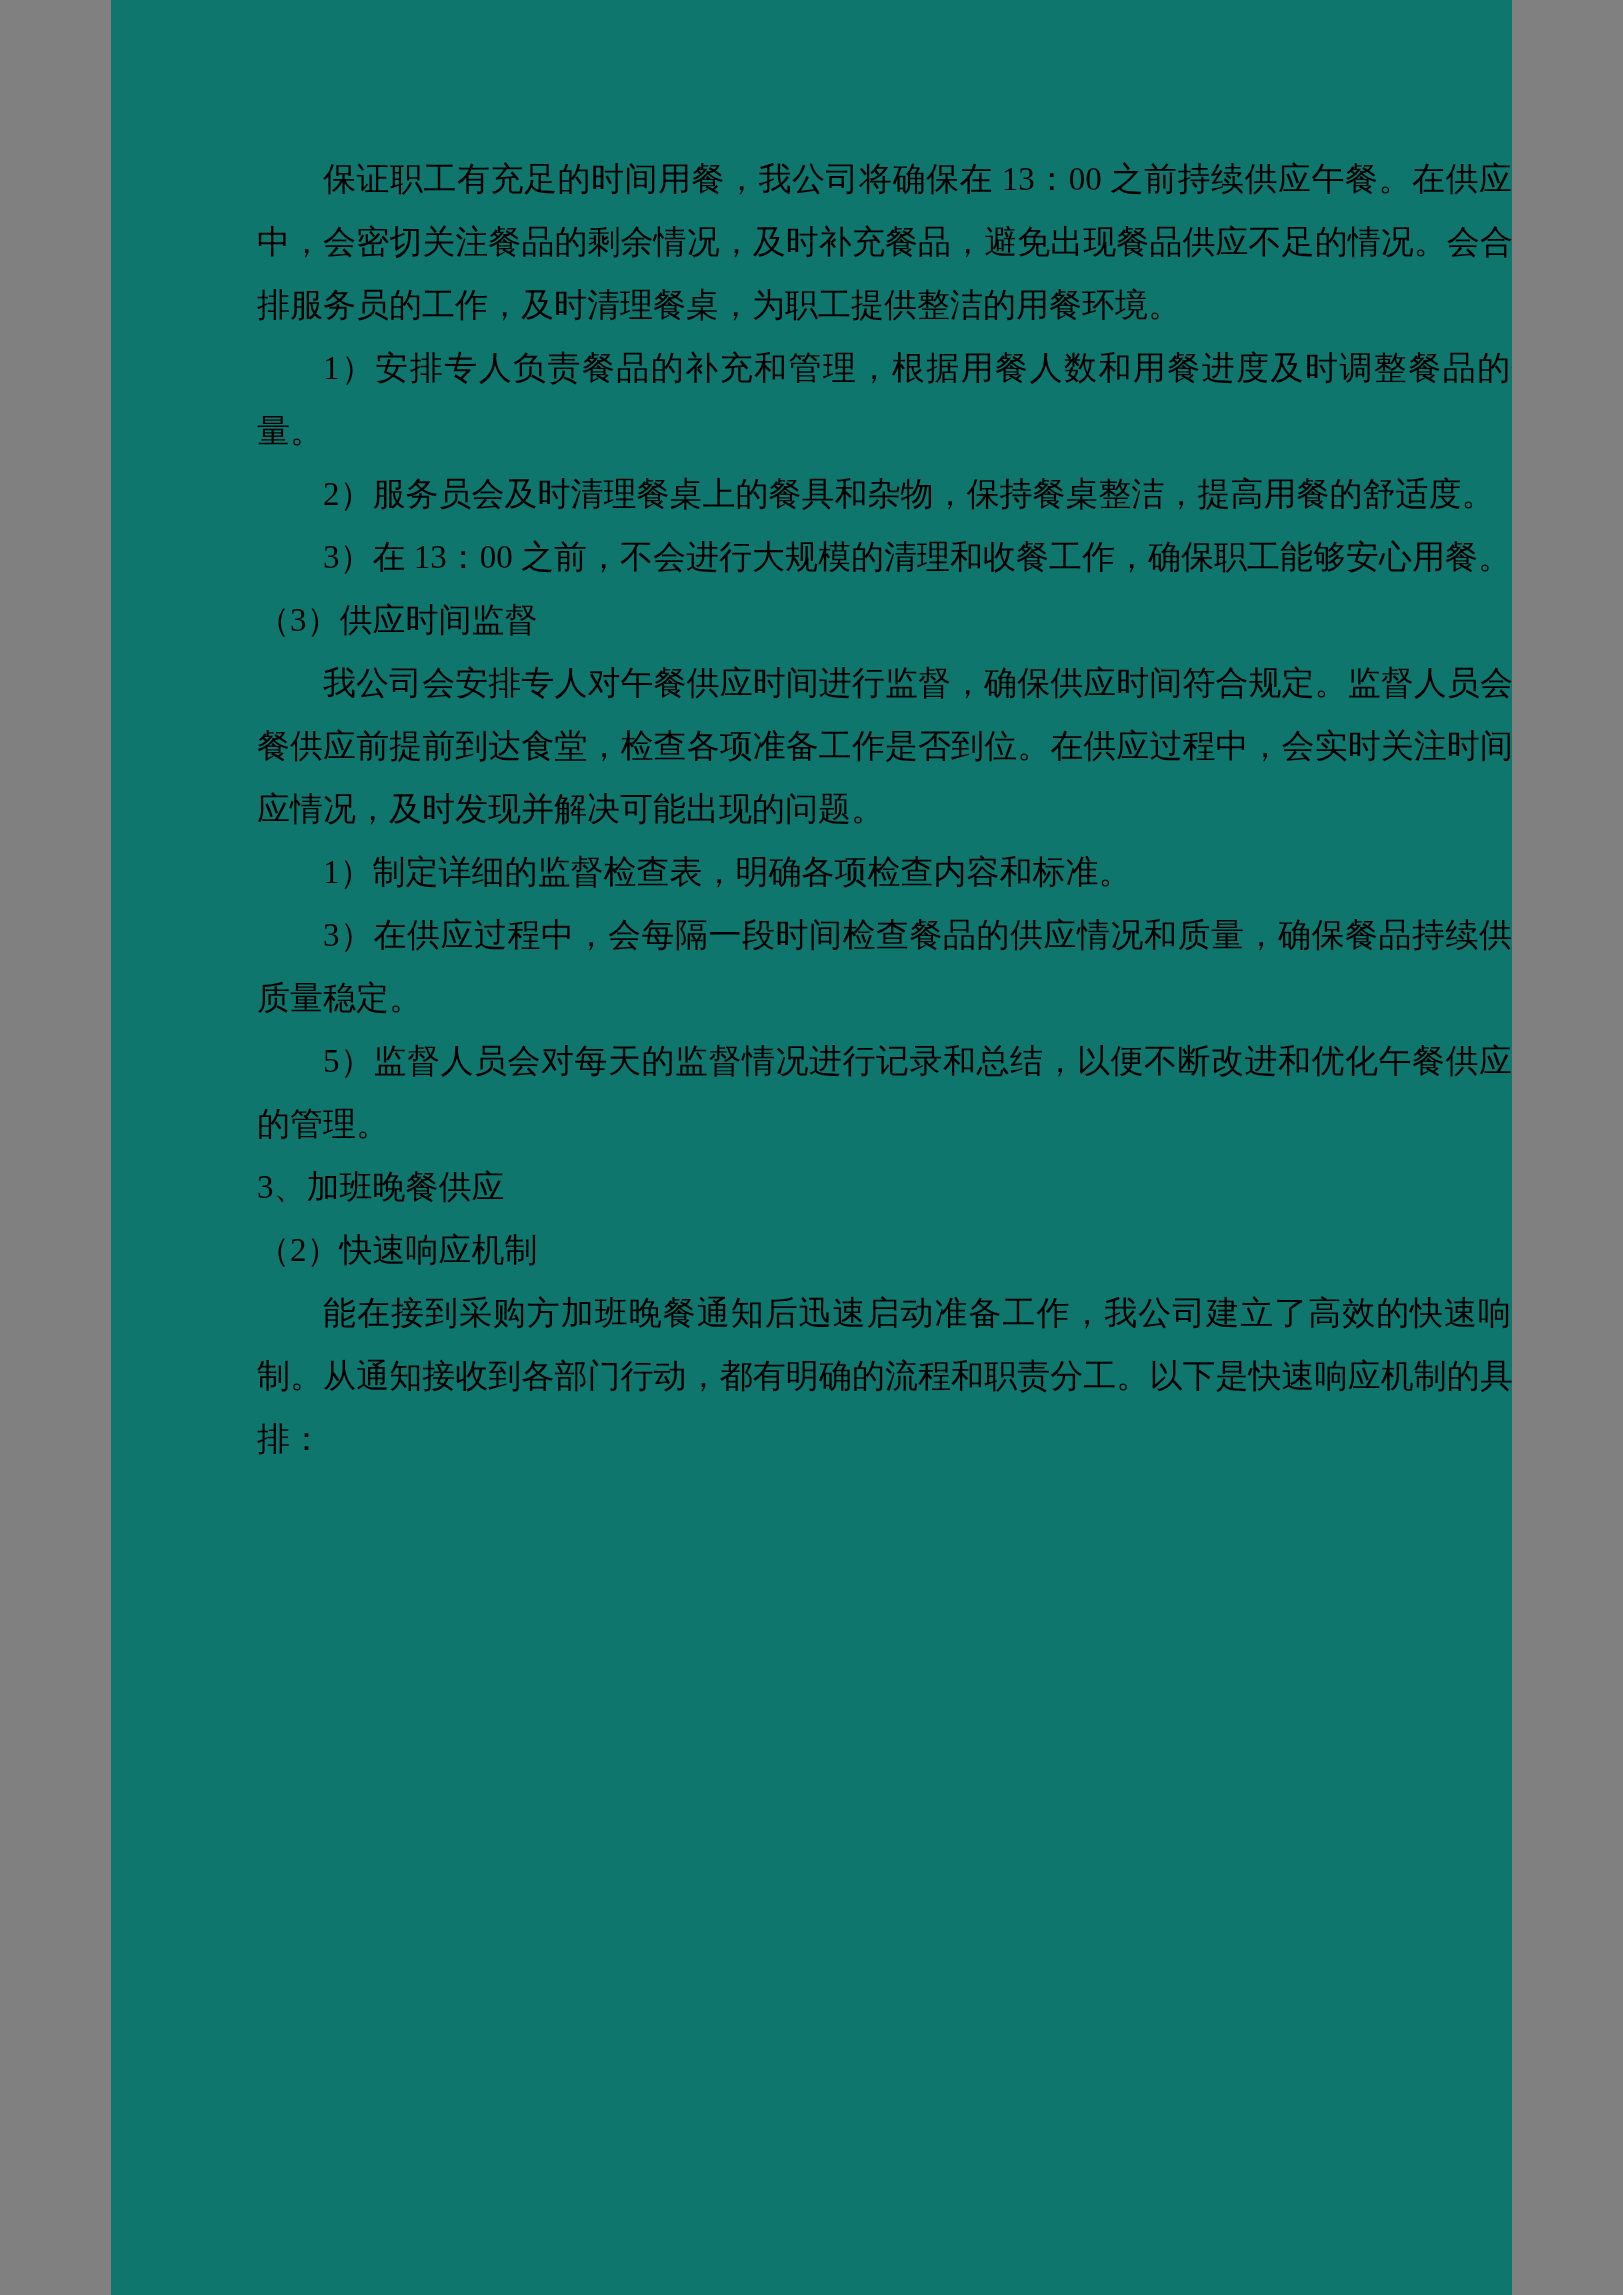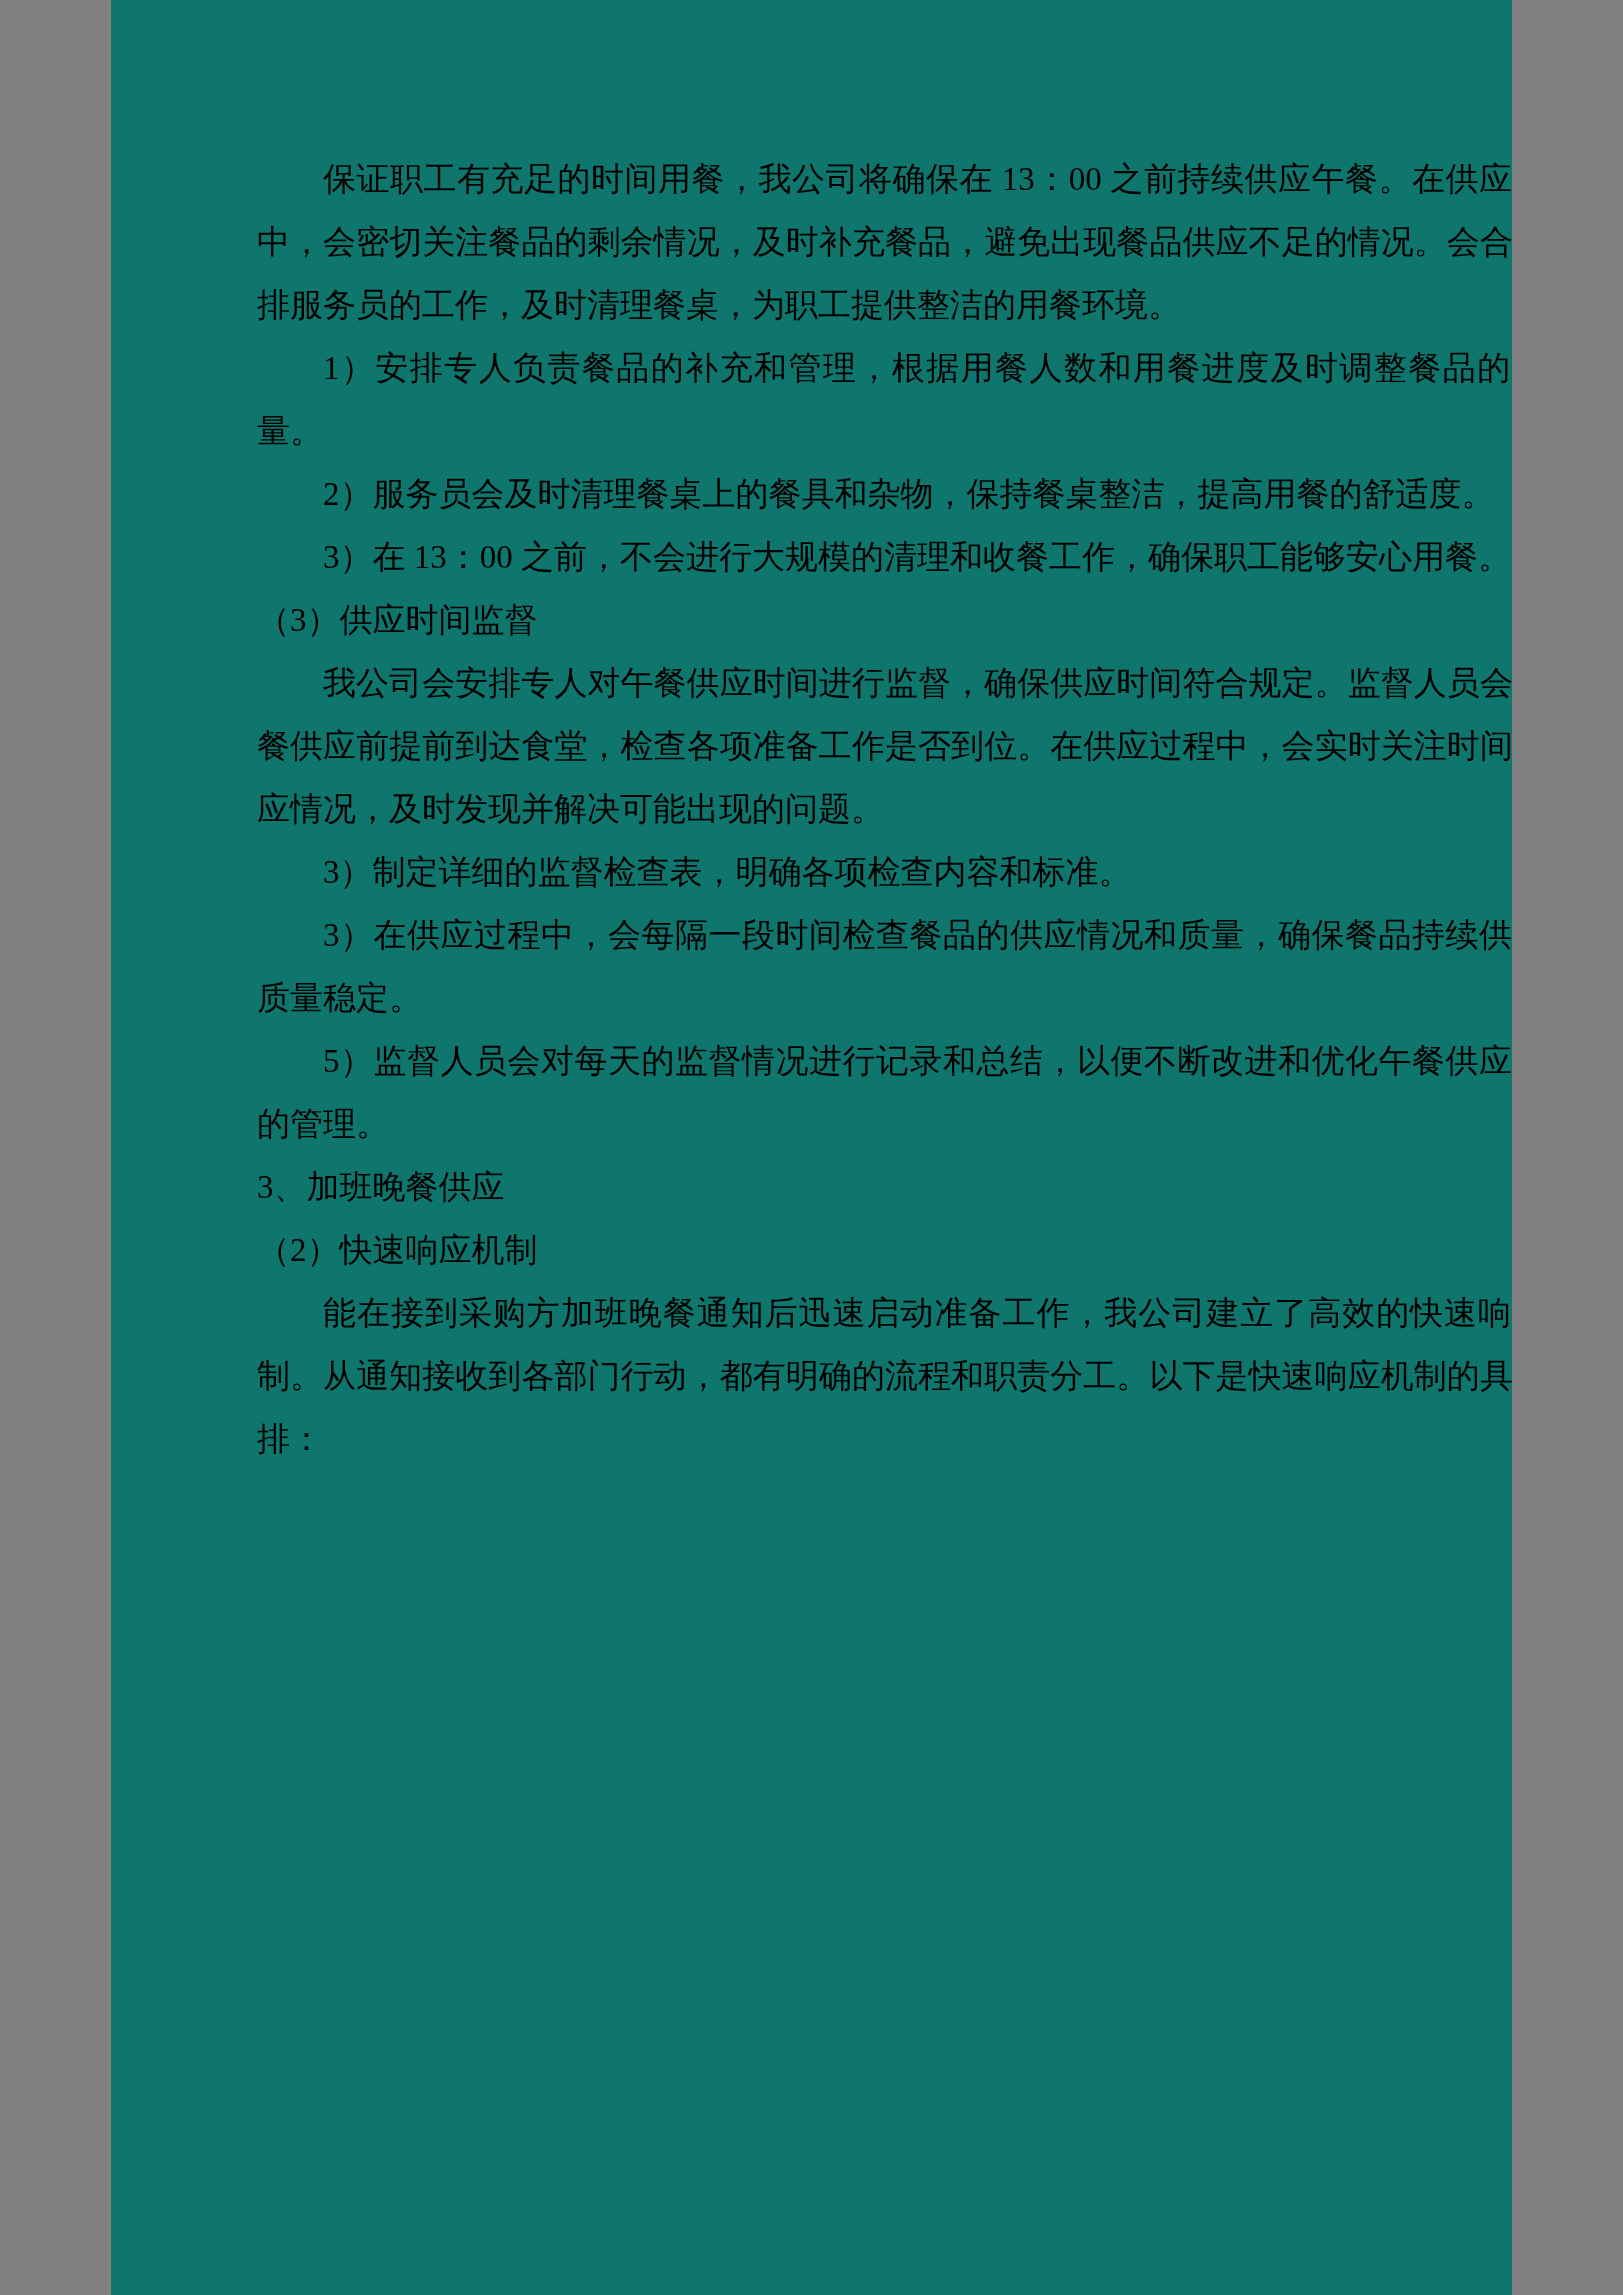--- a/index.html
+++ b/index.html
@@ -49,21 +49,21 @@
 <body>
 
 <div class="page">
   <div class="content">
     <p class="para">保证职工有充足的时间用餐，我公司将确保在 13：00 之前持续供应午餐。在供应过程中，会密切关注餐品的剩余情况，及时补充餐品，避免出现餐品供应不足的情况。会合理安排服务员的工作，及时清理餐桌，为职工提供整洁的用餐环境。</p>
     <p class="para">1）安排专人负责餐品的补充和管理，根据用餐人数和用餐进度及时调整餐品的供应量。</p>
     <p class="para">2）服务员会及时清理餐桌上的餐具和杂物，保持餐桌整洁，提高用餐的舒适度。</p>
     <p class="para">3）在 13：00 之前，不会进行大规模的清理和收餐工作，确保职工能够安心用餐。</p>
     <h3 class="heading paren-start">（3）供应时间监督</h3>
     <p class="para">我公司会安排专人对午餐供应时间进行监督，确保供应时间符合规定。监督人员会在午餐供应前提前到达食堂，检查各项准备工作是否到位。在供应过程中，会实时关注时间和供应情况，及时发现并解决可能出现的问题。</p>
-    <p class="para">3）制定详细的监督检查表，明确各项检查内容和标准。</p>
+    <p class="para">1）制定详细的监督检查表，明确各项检查内容和标准。</p>
     <p class="para">3）在供应过程中，会每隔一段时间检查餐品的供应情况和质量，确保餐品持续供应且质量稳定。</p>
     <p class="para">5）监督人员会对每天的监督情况进行记录和总结，以便不断改进和优化午餐供应时间的管理。</p>
     <h2 class="heading">3、加班晚餐供应</h2>
     <h3 class="heading paren-start">（2）快速响应机制</h3>
     <p class="para">能在接到采购方加班晚餐通知后迅速启动准备工作，我公司建立了高效的快速响应机制。从通知接收到各部门行动，都有明确的流程和职责分工。以下是快速响应机制的具体安排：</p>
   </div>
 </div>
 
 
 </body></html>

